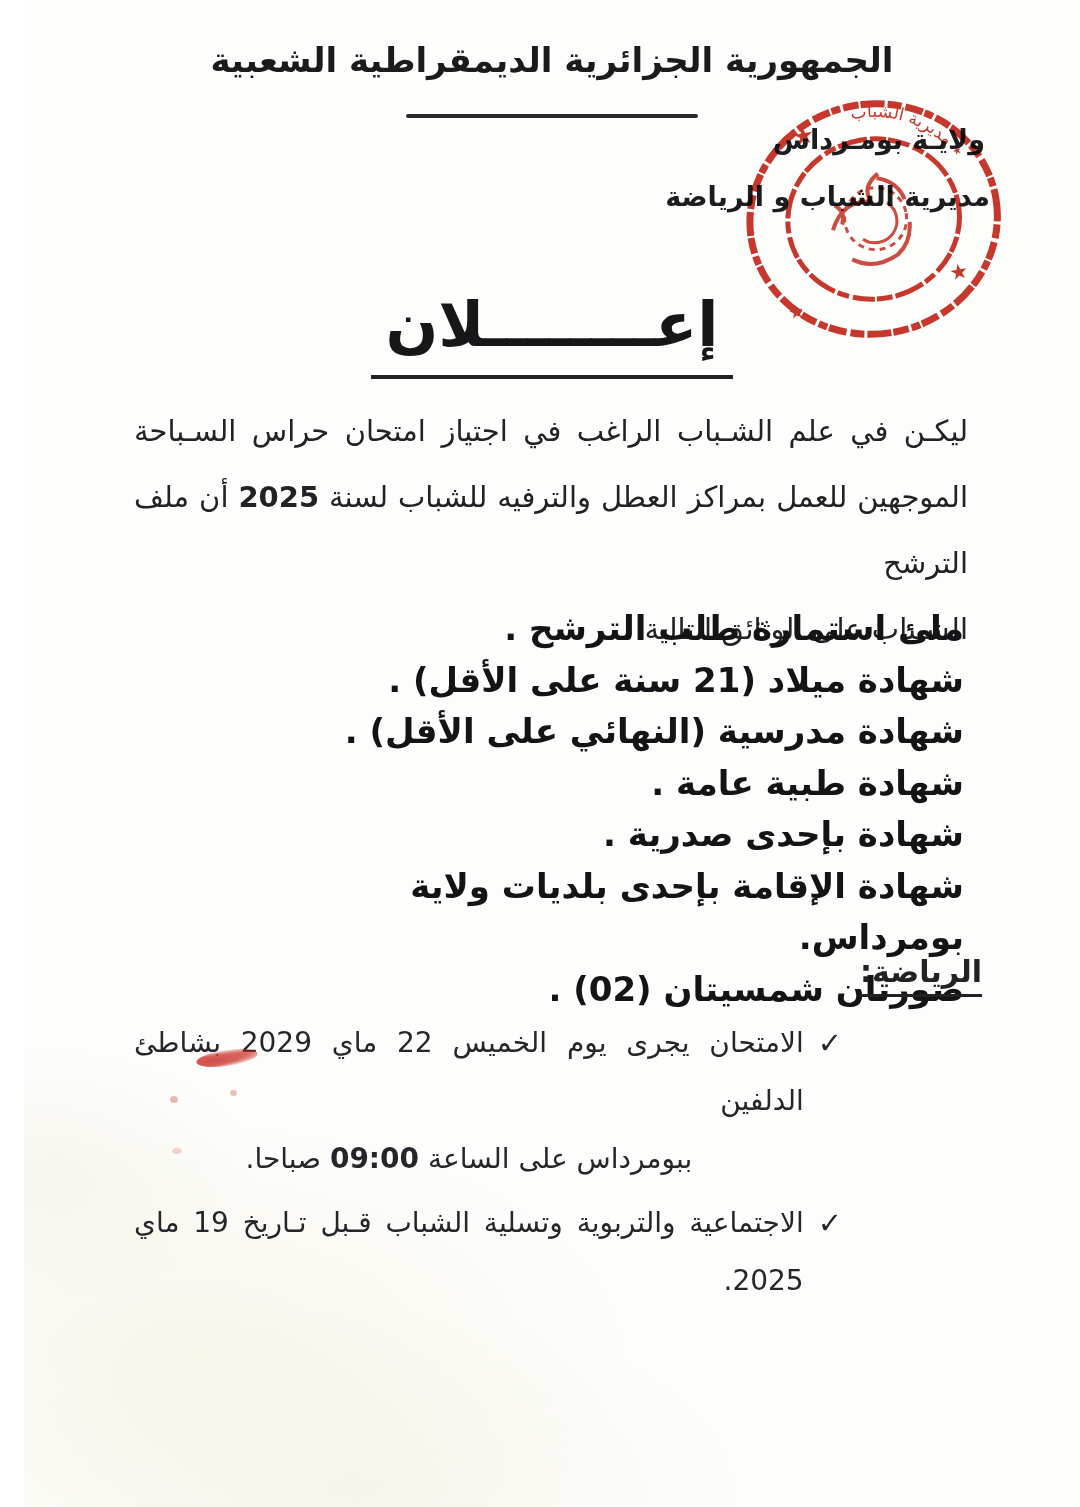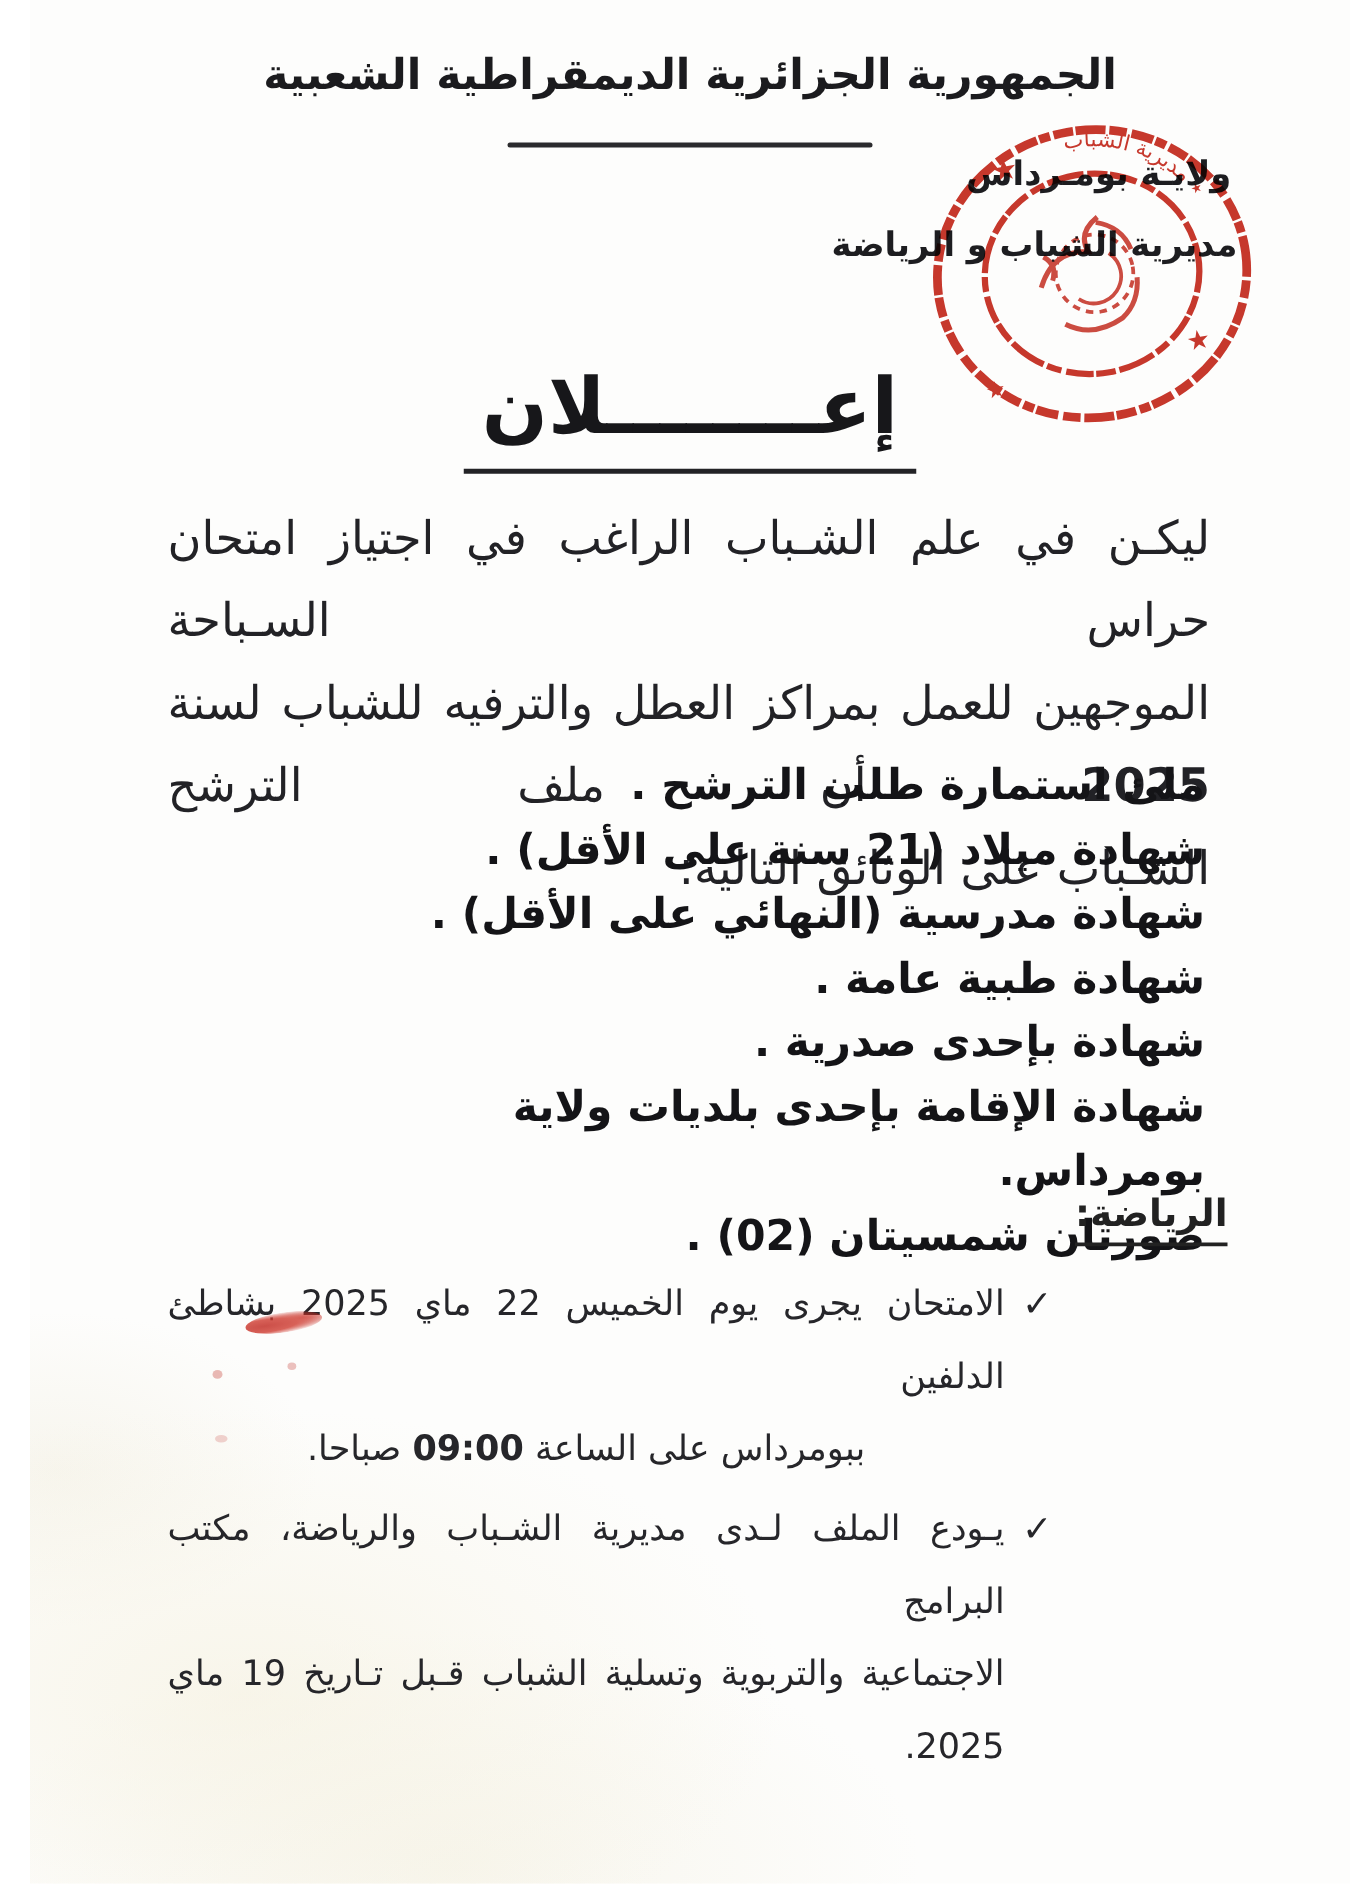--- a/index.html
+++ b/index.html
@@ -28,21 +28,21 @@
   .directorate{position:absolute;top:181px;right:90px;font-size:27px;font-weight:bold;margin-left:28px;}
   .stamp{
     position:absolute;top:94px;left:710px;width:280px;height:254px;
     mix-blend-mode:multiply;opacity:.93;transform:rotate(-10deg);
   }
   .announce-wrap{position:absolute;top:288px;left:0;right:0;text-align:center;}
   .announce{
     display:inline-block;font-size:62px;font-weight:600;color:#17171a;
     border-bottom:4px solid #232326;padding:0 14px 14px 14px;
   }
-  .intro{position:absolute;top:398px;right:112px;left:110px;font-size:37px;line-height:66px;color:#222226;}
+  .intro{position:absolute;top:398px;right:112px;left:110px;font-size:29px;line-height:66px;color:#222226;}
   .jl{text-align:justify;text-align-last:justify;}
   .line-end{text-align:right;}
   .b{font-weight:bold;}
   .docs{
     position:absolute;top:603px;right:116px;left:300px;
     text-align:right;font-weight:bold;font-size:34px;line-height:51.5px;color:#141417;
   }
   .note-label{
     position:absolute;top:954px;right:98px;font-size:30px;font-weight:600;
     border-bottom:3.5px solid #222;padding-bottom:5px;color:#222;
@@ -120,28 +120,27 @@
     <div>شهادة الإقامة بإحدى بلديات ولاية بومرداس.</div>
     <div>صورتان شمسيتان (02) .</div>
   </section>
 
   <div class="note-label">الرياضة:</div>
 
   <section class="notes">
     <div class="note-row">
       <span class="check">✓</span>
       <div class="note-text">
-        <div class="jl">الامتحان يجرى يوم الخميس 22 ماي 2025 بشاطئ الدلفين</div>
+        <div class="jl">الامتحان يجرى يوم الخميس 22 ماي 2029 بشاطئ الدلفين</div>
         <div class="center"><span>ببومرداس على الساعة </span><span class="b">09:00</span><span> صباحا.</span></div>
       </div>
     </div>
     <div class="note-row">
       <span class="check">✓</span>
       <div class="note-text">
-        <div class="jl">يـودع الملف لـدى مديرية الشـباب والرياضة، مكتب البرامج</div>
         <div class="jl">الاجتماعية والتربوية وتسلية الشباب قـبل تـاريخ 19 ماي</div>
         <div class="line-end">2025.</div>
       </div>
     </div>
   </section>
 
   <div class="smudge"></div>
   <div class="speck s1"></div>
   <div class="speck s2"></div>
   <div class="speck s3"></div>

